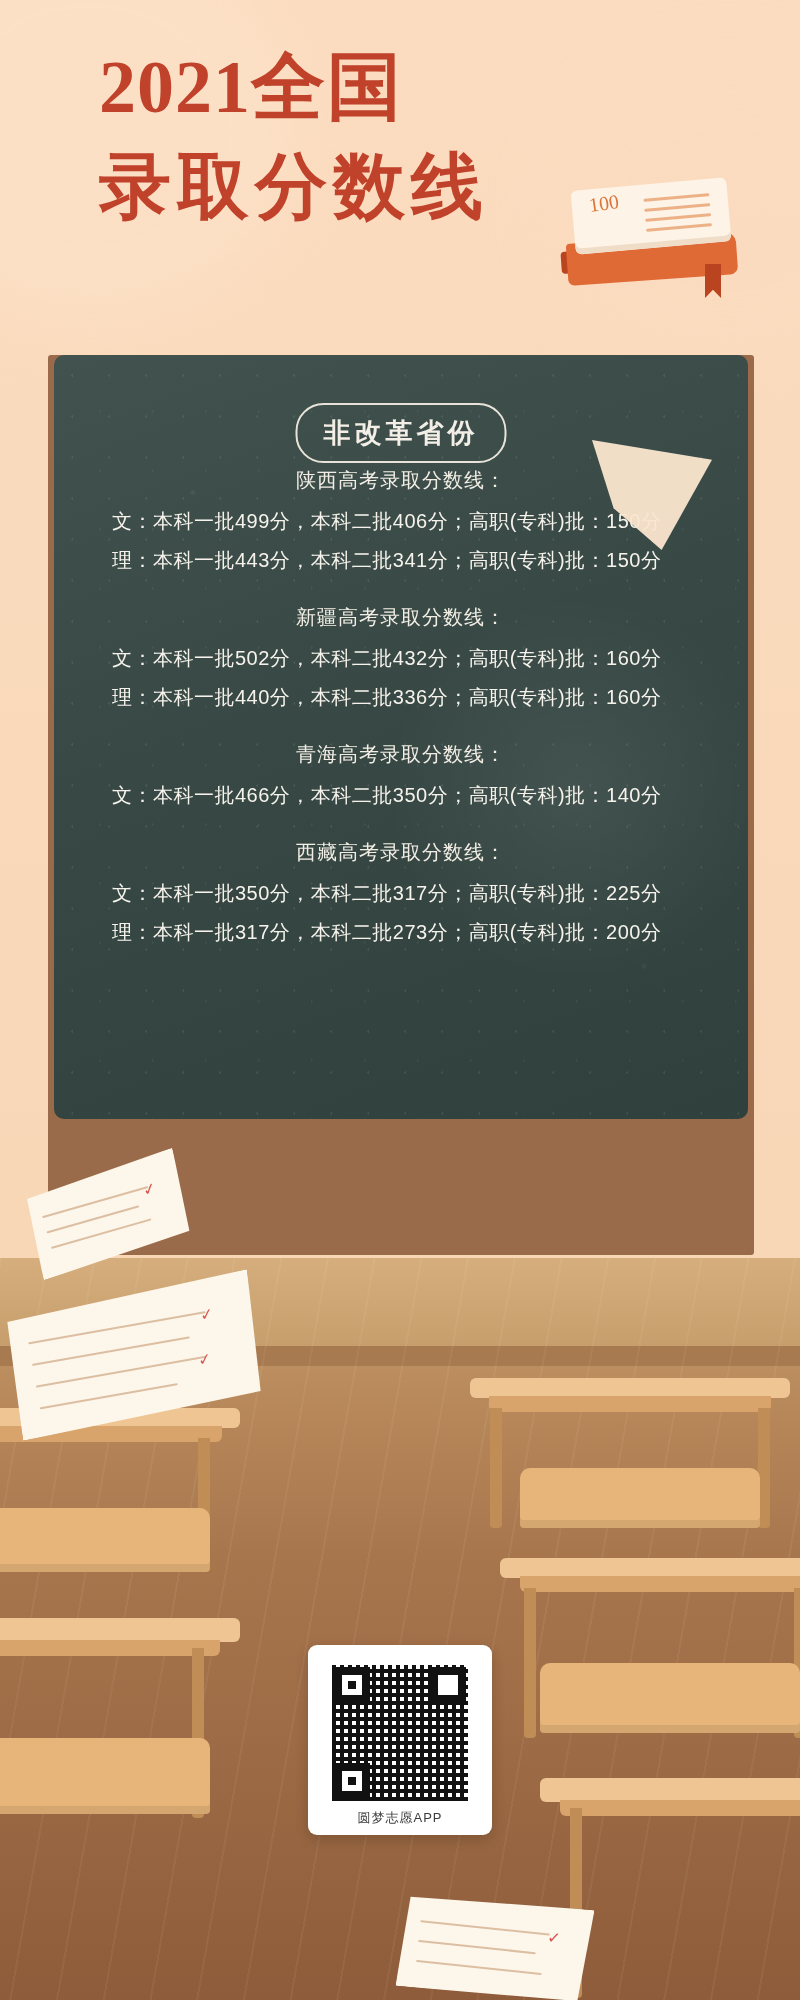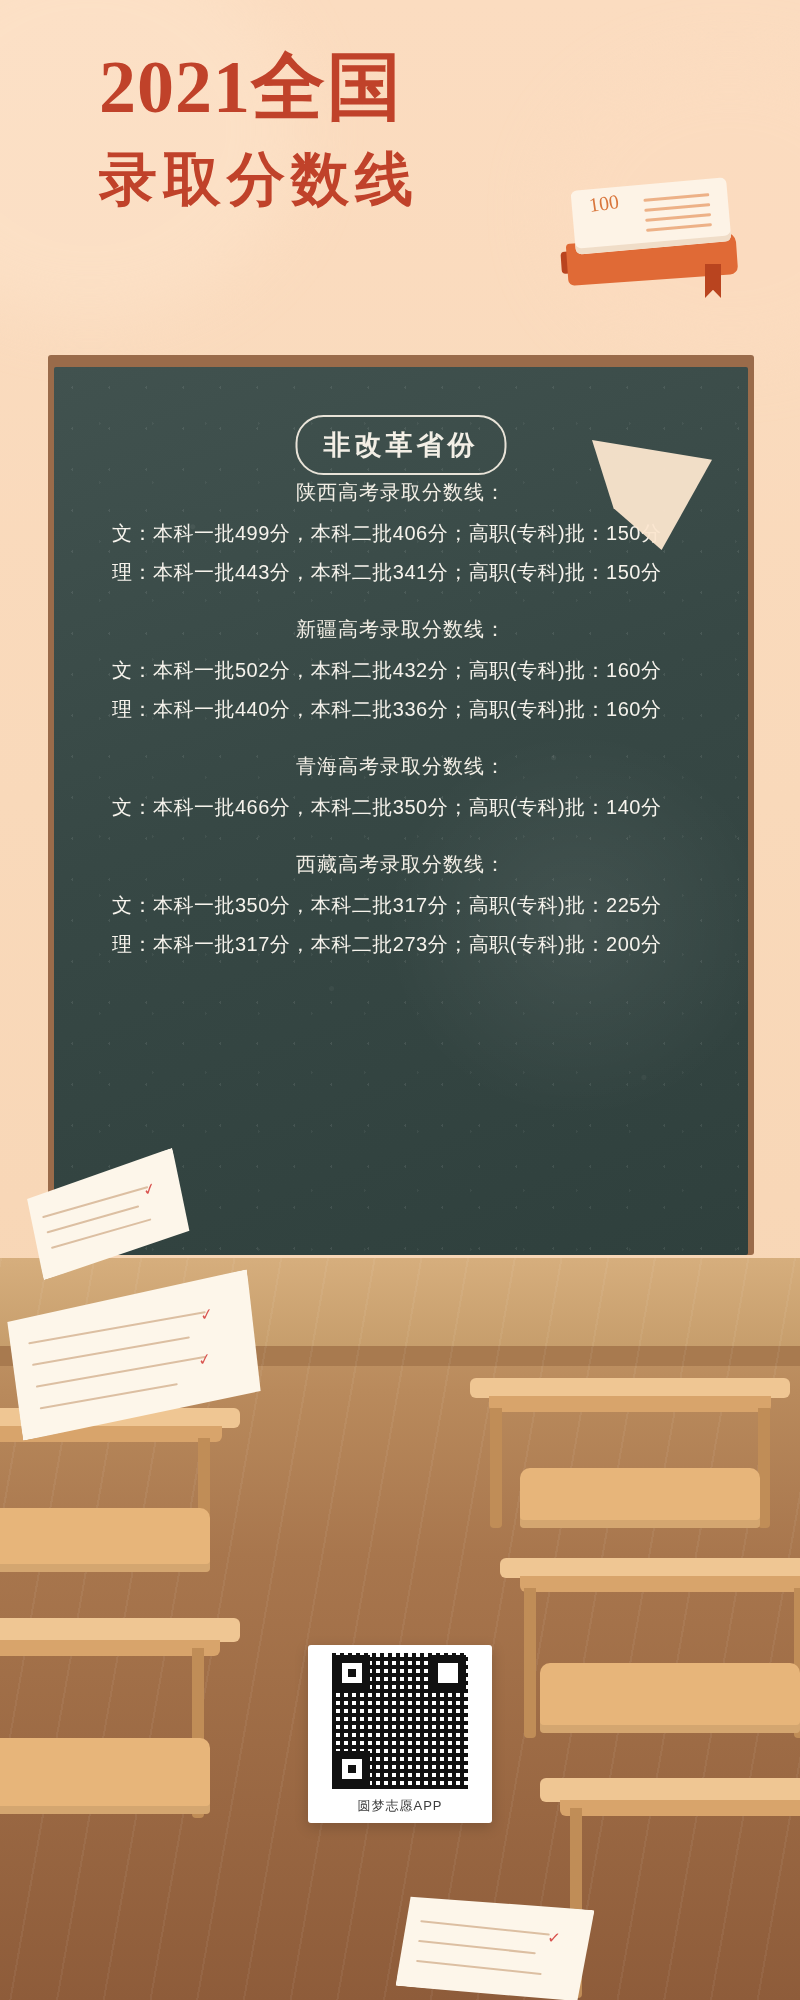--- a/index.html
+++ b/index.html
@@ -45,21 +45,21 @@
   .title-line.one {
     top: 50px;
     font-size: 74px;
   }
   .title-line.one .year {
     font-family: "Liberation Serif", "DejaVu Serif", serif;
     letter-spacing: 1px;
   }
   .title-line.two {
     top: 150px;
-    font-size: 58px;
+    font-size: 72px;
     letter-spacing: 6px;
   }
   .sub-banner {
     position: absolute;
     left: 56px;
     top: 268px;
     height: 50px;
     padding: 0 22px 0 18px;
     background: #7a4a33;
     color: #fdf0e4;
@@ -152,29 +152,29 @@
   }
   .board-frame {
     position: absolute;
     left: 0; top: 0;
     width: 706px; height: 900px;
     background: #9a6b4a;
     border-radius: 3px;
   }
   .board {
     position: absolute;
-    left: 6px; top: 12px;
-    width: 694px; height: 888px;
+    left: 6px; top: 0;
+    width: 694px; height: 764px;
     background:
       radial-gradient(circle at 20% 18%, rgba(255,255,255,.05) 0 2px, transparent 3px),
       radial-gradient(circle at 72% 44%, rgba(255,255,255,.05) 0 2px, transparent 3px),
       radial-gradient(circle at 40% 70%, rgba(255,255,255,.04) 0 2px, transparent 3px),
       radial-gradient(circle at 85% 80%, rgba(255,255,255,.04) 0 2px, transparent 3px),
       linear-gradient(160deg, #41524f 0%, #374845 45%, #2f403d 100%);
-    border-radius: 2px;
+    border-radius: 10px;
     overflow: hidden;
   }
   .board .dust {
     position: absolute;
     inset: 0;
     opacity: .25;
     background-image:
       radial-gradient(rgba(255,255,255,.35) 1px, transparent 1px),
       radial-gradient(rgba(255,255,255,.22) 1px, transparent 1px);
     background-size: 37px 41px, 53px 59px;
@@ -321,22 +321,22 @@
   }
 
   
   .qr-card {
     position: absolute;
     left: 50%;
     transform: translateX(-50%);
     top: 1645px;
     width: 160px;
     background: #ffffff;
-    padding: 8px 12px 8px;
-    border-radius: 3px;
+    padding: 20px 12px 8px;
+    border-radius: 9px;
     box-shadow: 0 4px 14px rgba(0,0,0,.18);
     text-align: center;
   }
   .qr {
     width: 136px; height: 136px;
     margin: 0 auto;
     background-color: #fff;
     background-image:
       repeating-linear-gradient(90deg, #111 0 4px, transparent 4px 8px),
       repeating-linear-gradient(0deg, #111 0 4px, transparent 4px 8px);

